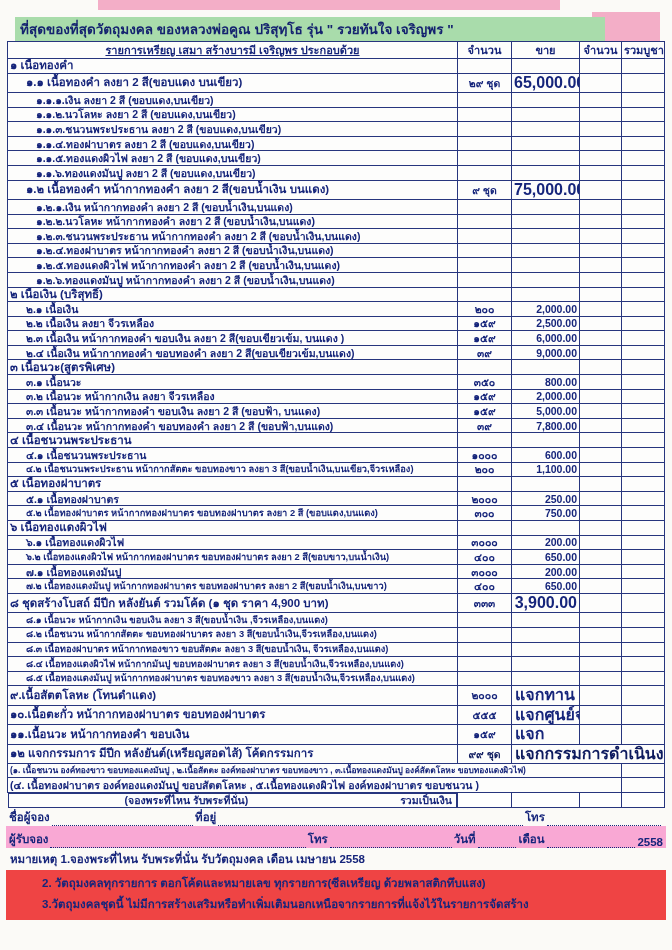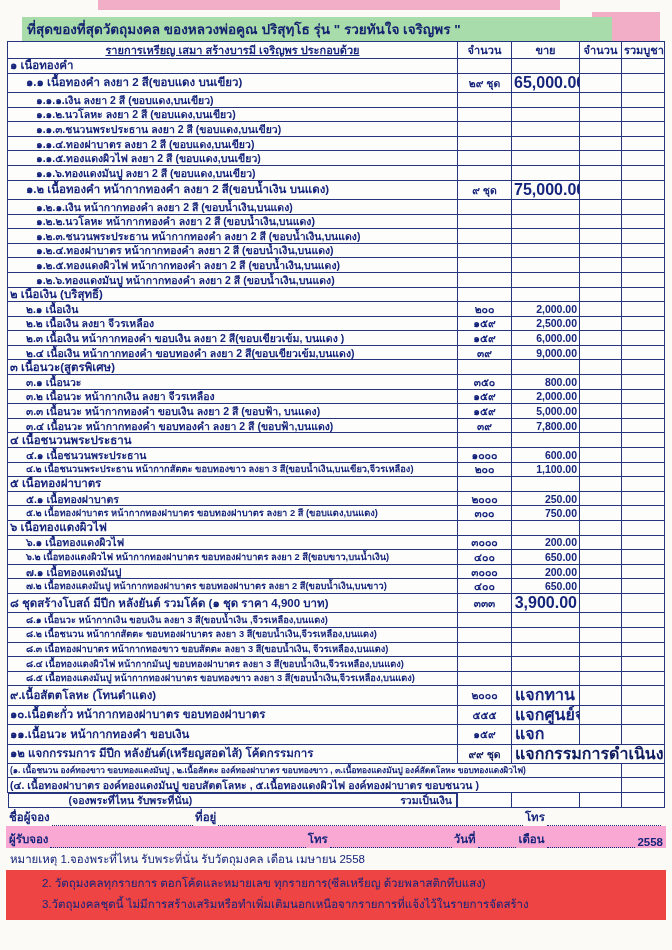--- a/index.html
+++ b/index.html
@@ -2,21 +2,21 @@
 <html><head>
 <meta charset="utf-8">
 <style>
   *{margin:0;padding:0;box-sizing:border-box}
   html,body{width:672px;height:950px}
   body{font-family:"Liberation Sans","DejaVu Sans",sans-serif;background:#f6f4f0;position:relative;overflow:hidden}
   .page{position:absolute;inset:0;background:#fbfaf7}
 
   .top-strip{position:absolute;left:98px;top:0;width:462px;height:10px;background:#f3aec7}
   .title-pink{position:absolute;left:592px;top:12px;width:68px;height:30px;background:#f3aec7}
-  .title-bar{position:absolute;left:22px;top:17px;width:590px;height:24px;background:#a9dcab;display:flex;align-items:center;z-index:2}
+  .title-bar{position:absolute;left:15px;top:17px;width:590px;height:24px;background:#a9dcab;display:flex;align-items:center;z-index:2}
   .title-bar h1{font-size:13.5px;font-weight:bold;color:#14226f;padding-left:5px;white-space:nowrap}
 
   table.price{position:absolute;left:7px;top:41px;width:657px;border-collapse:collapse;table-layout:fixed;z-index:3}
   table.price th,table.price td{border:1.5px solid #27357e;font-weight:bold;color:#16257b;font-size:10.5px;height:14.6px;line-height:1.15;padding:0 2px;overflow:hidden;white-space:nowrap;background:#fdfdfc}
   table.price th{height:17px;font-size:11px;text-align:center}
   th.h-desc{text-align:left;color:#1f3bbf;text-decoration:underline;font-size:12px;padding-left:4px}
   td.desc{text-align:left}
   td.qty{text-align:center;padding-right:3px;color:#1b2f9e}
   td.price{text-align:right;padding-right:4px;color:#1733b8;font-size:11px}
   td.price.give{text-align:left;padding-left:3px;font-size:10.5px}
@@ -34,29 +34,29 @@
   .r-cy td{background:#c9ebf5}
   .r-cy2 td{background:#d5eff7}
   .r-gr td{background:#c4e7c6}
   .r-sa td{background:#f6bdbe}
   .r-bl td{background:#4f86d6;color:#0d1a5e}
   .r-bl td.qty,.r-bl td.price{color:#0d1a5e}
   .r-fo td{background:#cdeacd}
   .r-fo td.w{background:#ffffff}
   td.fo{display:flex;align-items:center;justify-content:space-between;border:none;height:100%}
   tr.r-fo td:first-child{padding:0 4px}
-  .fo-l{margin-left:56px;font-size:10.5px}
+  .fo-l{margin-left:112px;font-size:10.5px}
   .fo-r{font-size:10.5px}
 
   .form-area{position:absolute;left:6px;top:804px;width:660px;z-index:2}
   .form-line{display:flex;align-items:flex-end;height:22px;font-size:11.5px;font-weight:bold;color:#16257b;padding:0 3px}
   .form-line span.lbl{white-space:nowrap;padding-bottom:0}
   .dots{border-bottom:1.8px dotted #16257b;height:10px;margin:0 2px}
   .line-receiver{background:#f9a8d4}
-  .note-line{font-size:11.5px;font-weight:normal;color:#16257b;height:21px;display:flex;align-items:center;padding:0 4px}
+  .note-line{font-size:11.5px;font-weight:bold;color:#16257b;height:21px;display:flex;align-items:center;padding:0 4px}
   .pink-block{background:#ef4444;padding:2px 0 6px 0;margin-top:1px}
   .pink-block .note-line{padding-left:36px}
 </style>
 </head>
 <body>
 
 <div class="page">
   <div class="top-strip"></div>
   <div class="title-pink"></div>
   <div class="title-bar">

